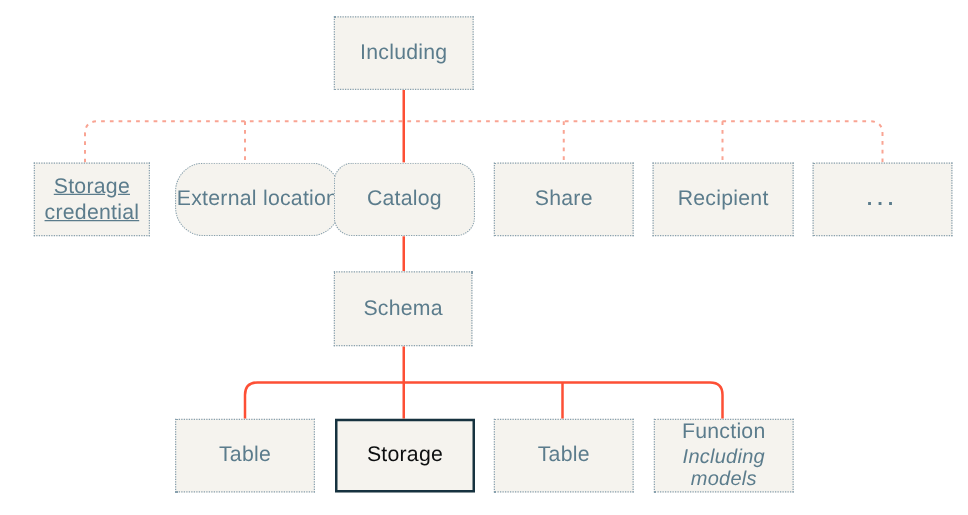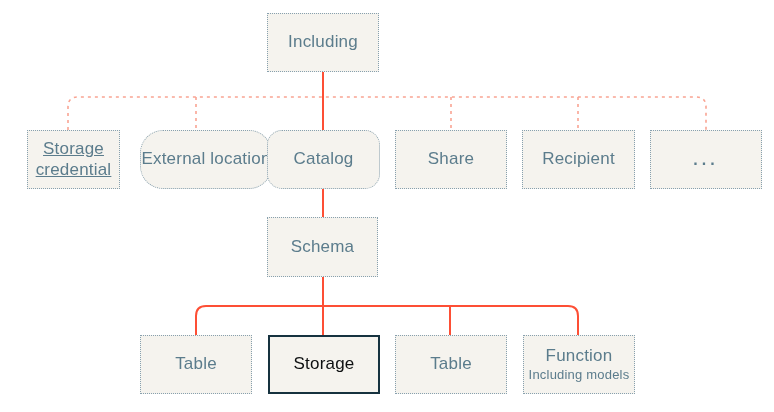--- a/index.html
+++ b/index.html
@@ -19,21 +19,21 @@
     background:var(--box_fill);
     border:1px dotted var(--box_border);
     color:var(--box_text);
     display:flex;flex-direction:column;
     align-items:center;justify-content:center;
     text-align:center;
     font-size:17px;line-height:1.22;
     letter-spacing:.2px;
     z-index:1;
   }
-  .node .sub{font-size:13px;line-height:1.15;margin-top:1px;}
+  .node .sub{font-size:16px;line-height:1.15;margin-top:1px;font-style:italic;}
   .node.highlight{
     border:2px solid var(--highlight_border);
     color:var(--highlight_text);
   }
   .node.ellipsis{letter-spacing:4px;font-size:16px;font-weight:bold;}
   
   .n-metastore {left:267px;top:13px; width:112px;height:59px;}
   .n-storage   {left:27px; top:130px;width:93px;height:59px;text-decoration:underline;}
   .n-external  {left:140px;top:130px;width:132px;height:59px;border-radius:23px;}
   .n-catalog   {left:267px;top:130px;width:113px;height:59px;border-radius:15px;}

